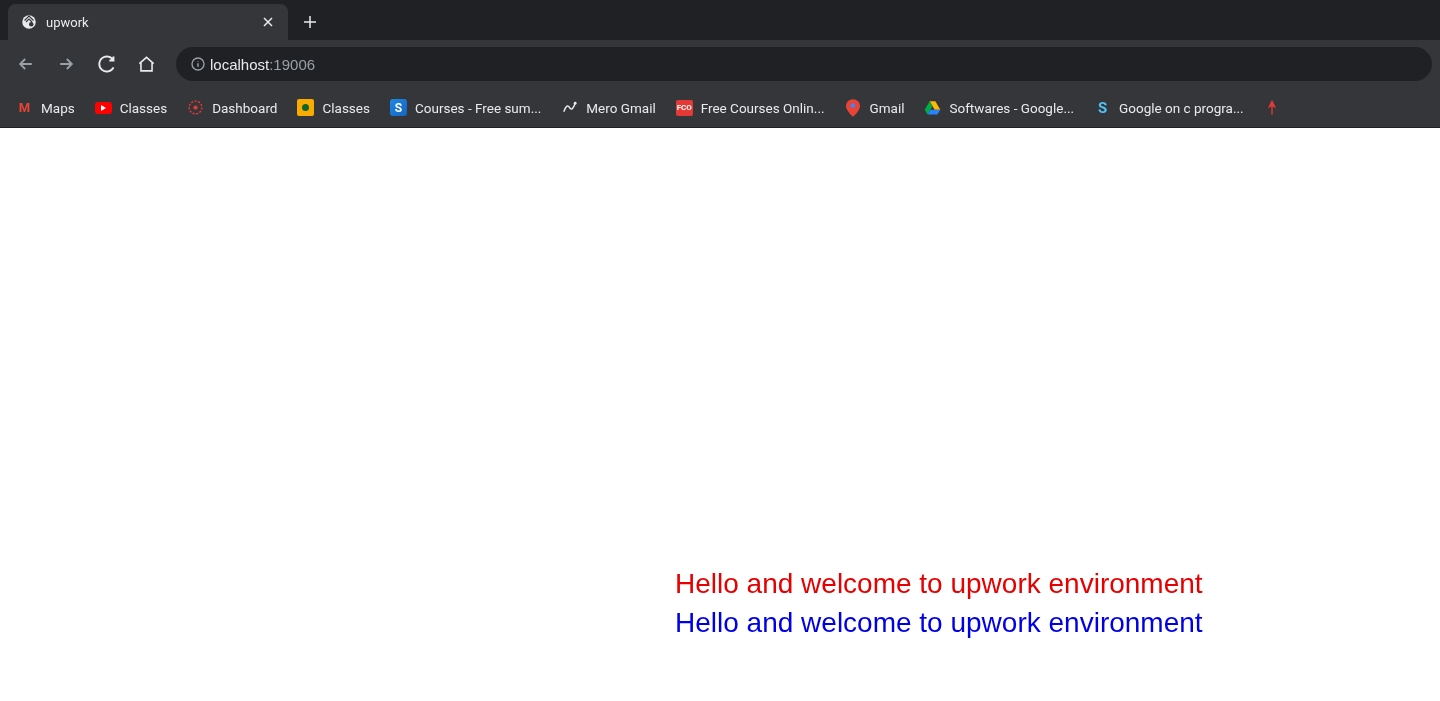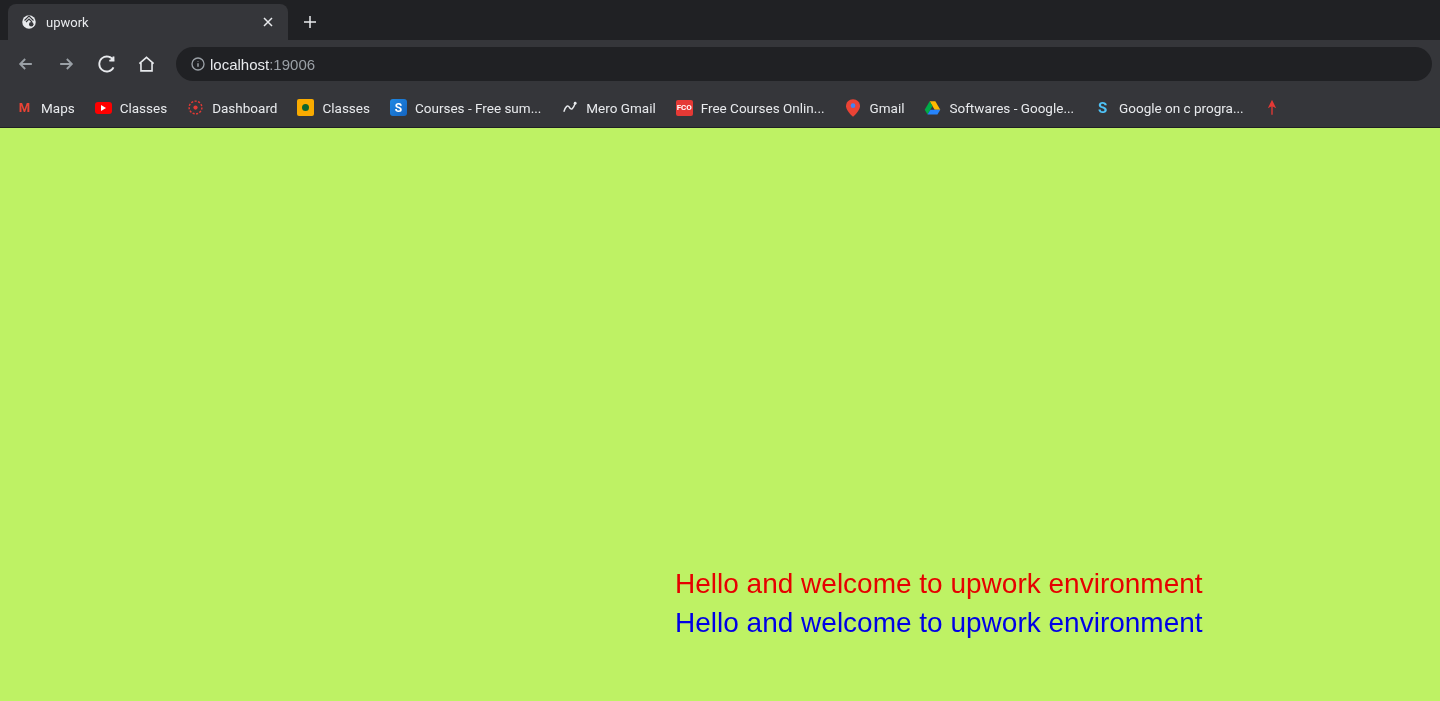--- a/index.html
+++ b/index.html
@@ -174,21 +174,21 @@
       flex-shrink: 0;
     }
 
     
     .content {
       position: absolute;
       top: 128px;
       left: 0;
       right: 0;
       bottom: 0;
-      background: #bef264;
+      background: #ffffff;
     }
 
     .text-line-1 {
       position: absolute;
       left: 675px;
       top: 440px;
       color: #e60000;
       font-size: 28px;
       font-weight: 400;
       font-family: Arial, sans-serif;

